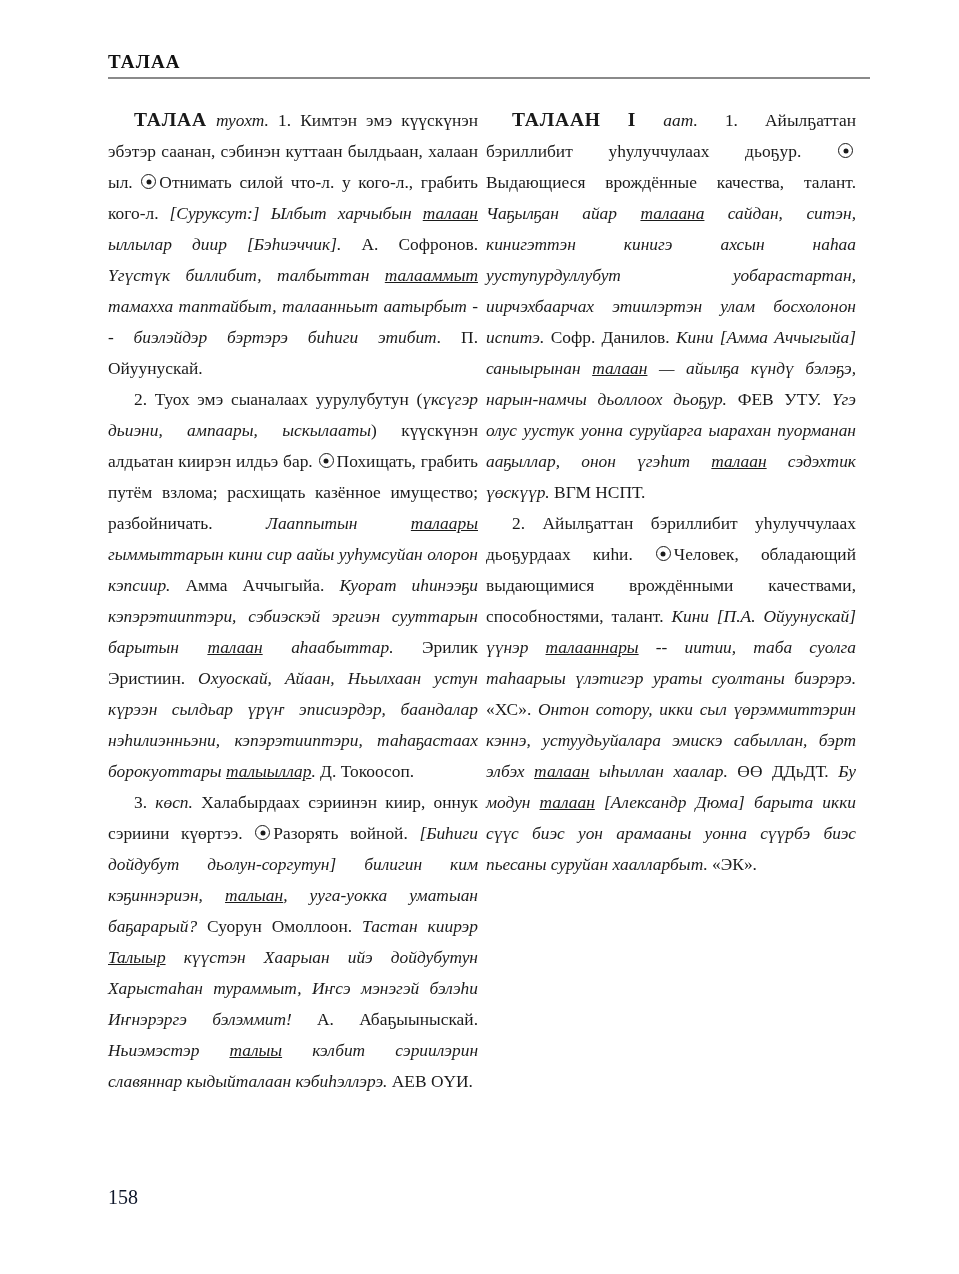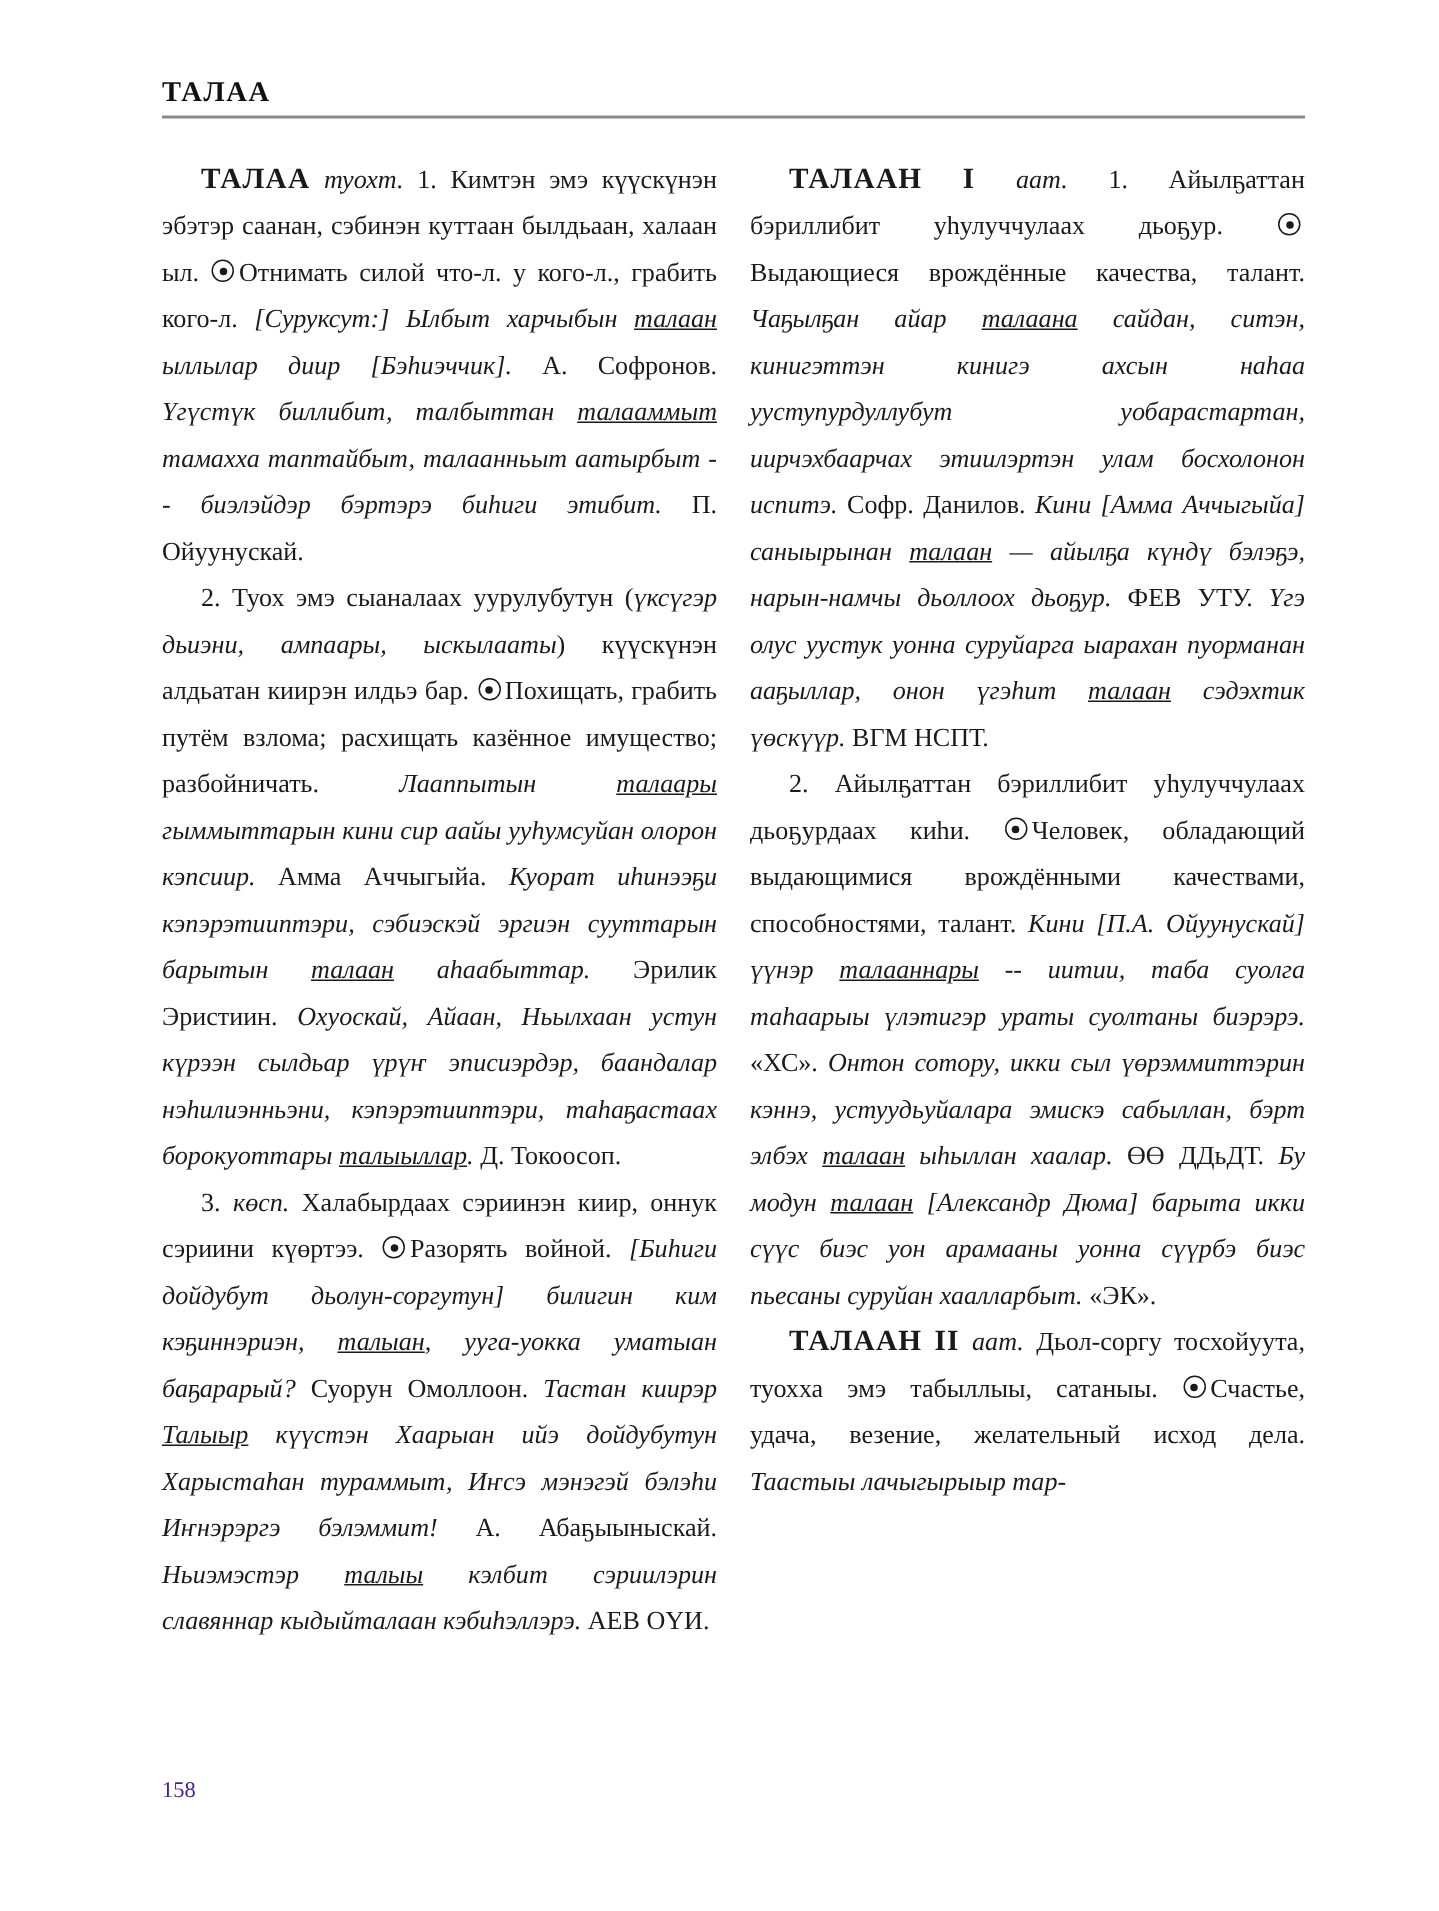--- a/index.html
+++ b/index.html
@@ -38,21 +38,21 @@
     width: 100%;
   }
 
   
   .columns {
     position: absolute;
     left: 108px;
     top: 104px;
     width: 762px;
     display: flex;
-    gap: 22px;
+    gap: 8px;
   }
   .col {
     width: 370px;
   }
 
   p.para {
     margin: 0;
     font-size: 17.4px;
     line-height: 31px;
     text-align: justify;
@@ -104,22 +104,22 @@
     transform: rotate(45deg);
     vertical-align: 1px;
     margin-right: 7px;
   }
 
   
   .folio {
     position: absolute;
     left: 108px;
     top: 1186px;
-    font-size: 15px;
-    color: #4c1d95;
+    font-size: 20px;
+    color: #0f172a;
   }
 </style>
 </head>
 <body>
 
 <div class="page">
 
   <div class="running-head">
     <div class="rh-text">ТАЛАА</div>
     <div class="rh-rule"></div>
@@ -150,22 +150,19 @@
 
       <p class="para">
         <span class="hw">ТАЛААН</span> <span class="hw">I</span> <span class="it">аат.</span> <span>1.</span> <span>Айылҕаттан бэриллибит уһулуччулаах дьоҕур.</span> <span class="defmark"></span><span>Выдающиеся врождённые качества, талант.</span> <span class="it">Чаҕылҕан айар </span><span class="ul">талаана</span><span class="it"> сайдан, ситэн, кинигэттэн кинигэ ахсын наһаа ууступурдуллубут уобарастартан, иирчэхбаарчах этиилэртэн улам босхолонон испитэ.</span> <span>Софр. Данилов.</span> <span class="it">Кини [Амма Аччыгыйа] саныырынан </span><span class="ul">талаан</span><span class="it"> — айылҕа күндү бэлэҕэ, нарын-намчы дьоллоох дьоҕур.</span> <span>ФЕВ УТУ.</span> <span class="it">Үгэ олус уустук уонна суруйарга ыарахан пуорманан ааҕыллар, онон үгэһит </span><span class="ul">талаан</span><span class="it"> сэдэхтик үөскүүр.</span> <span>ВГМ НСПТ.</span>
       </p>
 
       <p class="para">
         <span>2.</span> <span>Айылҕаттан бэриллибит уһулуччулаах дьоҕурдаах киһи.</span> <span class="defmark"></span><span>Человек, обладающий выдающимися врождёнными качествами, способностями, талант.</span> <span class="it">Кини [П.А. Ойуунускай] үүнэр </span><span class="ul">талааннары</span><span class="it"> -- иитии, таба суолга таһаарыы үлэтигэр ураты суолтаны биэрэрэ.</span> <span>«ХС».</span> <span class="it">Онтон сотору, икки сыл үөрэммиттэрин кэннэ, устуудьуйалара эмискэ сабыллан, бэрт элбэх </span><span class="ul">талаан</span><span class="it"> ыһыллан хаалар.</span> <span>ӨӨ ДДьДТ.</span> <span class="it">Бу модун </span><span class="ul">талаан</span><span class="it"> [Александр Дюма] барыта икки сүүс биэс уон арамааны уонна сүүрбэ биэс пьесаны суруйан хаалларбыт.</span> <span>«ЭК».</span>
       </p>
 
 
-      <p class="para">
-        <span class="hw">ТАЛААН</span> <span class="hw">II</span> <span class="it">аат.</span> <span>Дьол-соргу тосхойуута, туохха эмэ табыллыы, сатаныы.</span> <span class="defmark"></span><span>Счастье, удача, везение, желательный исход дела.</span> <span class="it">Таастыы лачыгырыыр тар-</span>
-      </p>
 
     </div>
   </div>
 
   <div class="folio">158</div>
 
 </div>
 
 </body></html>

